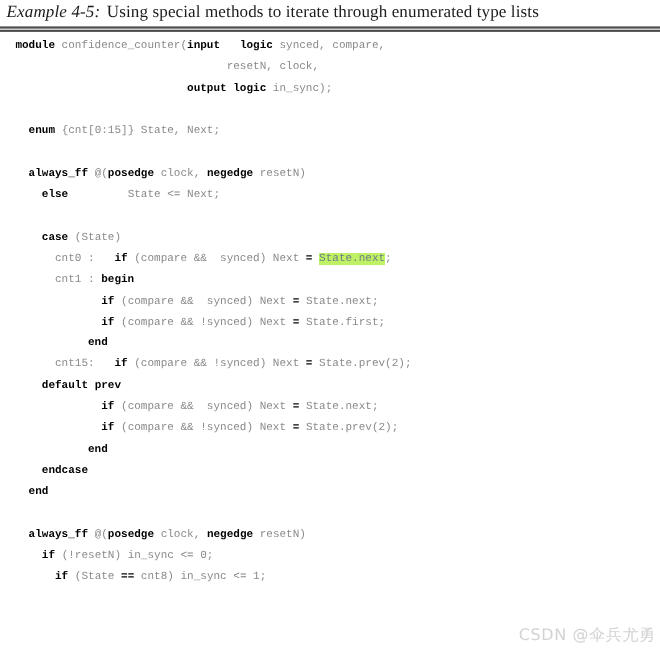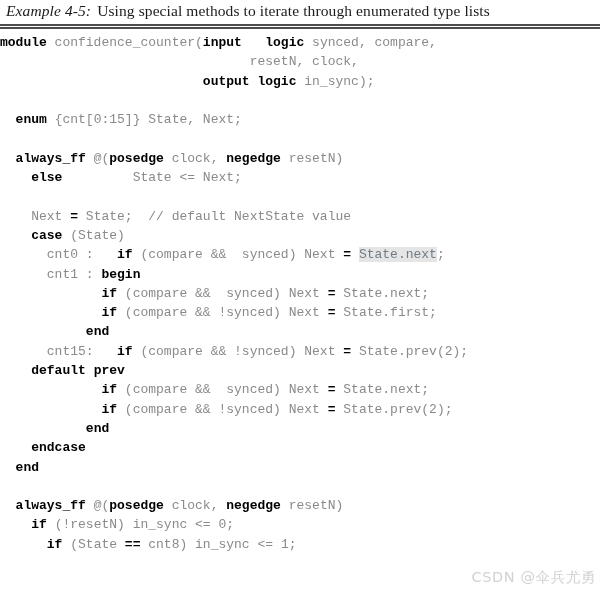--- a/index.html
+++ b/index.html
@@ -48,38 +48,38 @@
 
   
   #code {
     position: absolute;
     left: 0px;
     top: 33px;
     width: 600px;
   }
   .line {
     font-family: "Liberation Mono", "DejaVu Sans Mono", monospace;
-    font-size: 13px;
+    font-size: 10px;
     line-height: 19.3px;
     height: 19.3px;
     white-space: pre;
     color: #8a8a8a;
-    padding-left: 0;
+    padding-left: 14px;
   }
   .line.blank { color: transparent; }
   .kw {
     color: #000000;
     font-weight: bold;
   }
   .pl {
     color: #8a8a8a;
     font-weight: normal;
   }
   .sel {
-    background: #e5e5e5;
+    background: #bef264;
     color: #6f7c87;
   }
 
   
   #watermark {
     position: absolute;
     right: 4px;
     bottom: 16px;
     font-family: "DejaVu Sans", "Liberation Sans", sans-serif;
     font-size: 14.5px;
@@ -104,21 +104,20 @@
 <div id="code">
     <div class="line"><span class="kw">module</span><span class="pl"> confidence_counter(</span><span class="kw">input</span><span class="pl">   </span><span class="kw">logic</span><span class="pl"> synced, compare,</span></div>
     <div class="line"><span class="pl">                                resetN, clock,</span></div>
     <div class="line"><span class="pl">                          </span><span class="kw">output logic</span><span class="pl"> in_sync);</span></div>
     <div class="line blank">&nbsp;</div>
     <div class="line"><span class="pl">  </span><span class="kw">enum</span><span class="pl"> {cnt[0:15]} State, Next;</span></div>
     <div class="line blank">&nbsp;</div>
     <div class="line"><span class="pl">  </span><span class="kw">always_ff</span><span class="pl"> @(</span><span class="kw">posedge</span><span class="pl"> clock, </span><span class="kw">negedge</span><span class="pl"> resetN)</span></div>
     <div class="line"><span class="pl">    </span><span class="kw">else</span><span class="pl">         State &lt;= Next;</span></div>
     <div class="line blank">&nbsp;</div>
-    <div class="line"><span class="pl">    Next </span><span class="kw">=</span><span class="pl"> State;  // default NextState value</span></div>
     <div class="line"><span class="pl">    </span><span class="kw">case</span><span class="pl"> (State)</span></div>
     <div class="line"><span class="pl">      cnt0 :   </span><span class="kw">if</span><span class="pl"> (compare &amp;&amp;  synced) Next </span><span class="kw">=</span><span class="pl"> </span><span class="sel">State.next</span><span class="pl">;</span></div>
     <div class="line"><span class="pl">      cnt1 : </span><span class="kw">begin</span></div>
     <div class="line"><span class="pl">             </span><span class="kw">if</span><span class="pl"> (compare &amp;&amp;  synced) Next </span><span class="kw">=</span><span class="pl"> State.next;</span></div>
     <div class="line"><span class="pl">             </span><span class="kw">if</span><span class="pl"> (compare &amp;&amp; !synced) Next </span><span class="kw">=</span><span class="pl"> State.first;</span></div>
     <div class="line"><span class="pl">           </span><span class="kw">end</span></div>
     <div class="line"><span class="pl">      cnt15:   </span><span class="kw">if</span><span class="pl"> (compare &amp;&amp; !synced) Next </span><span class="kw">=</span><span class="pl"> State.prev(2);</span></div>
     <div class="line"><span class="pl">    </span><span class="kw">default prev</span></div>
     <div class="line"><span class="pl">             </span><span class="kw">if</span><span class="pl"> (compare &amp;&amp;  synced) Next </span><span class="kw">=</span><span class="pl"> State.next;</span></div>
     <div class="line"><span class="pl">             </span><span class="kw">if</span><span class="pl"> (compare &amp;&amp; !synced) Next </span><span class="kw">=</span><span class="pl"> State.prev(2);</span></div>

